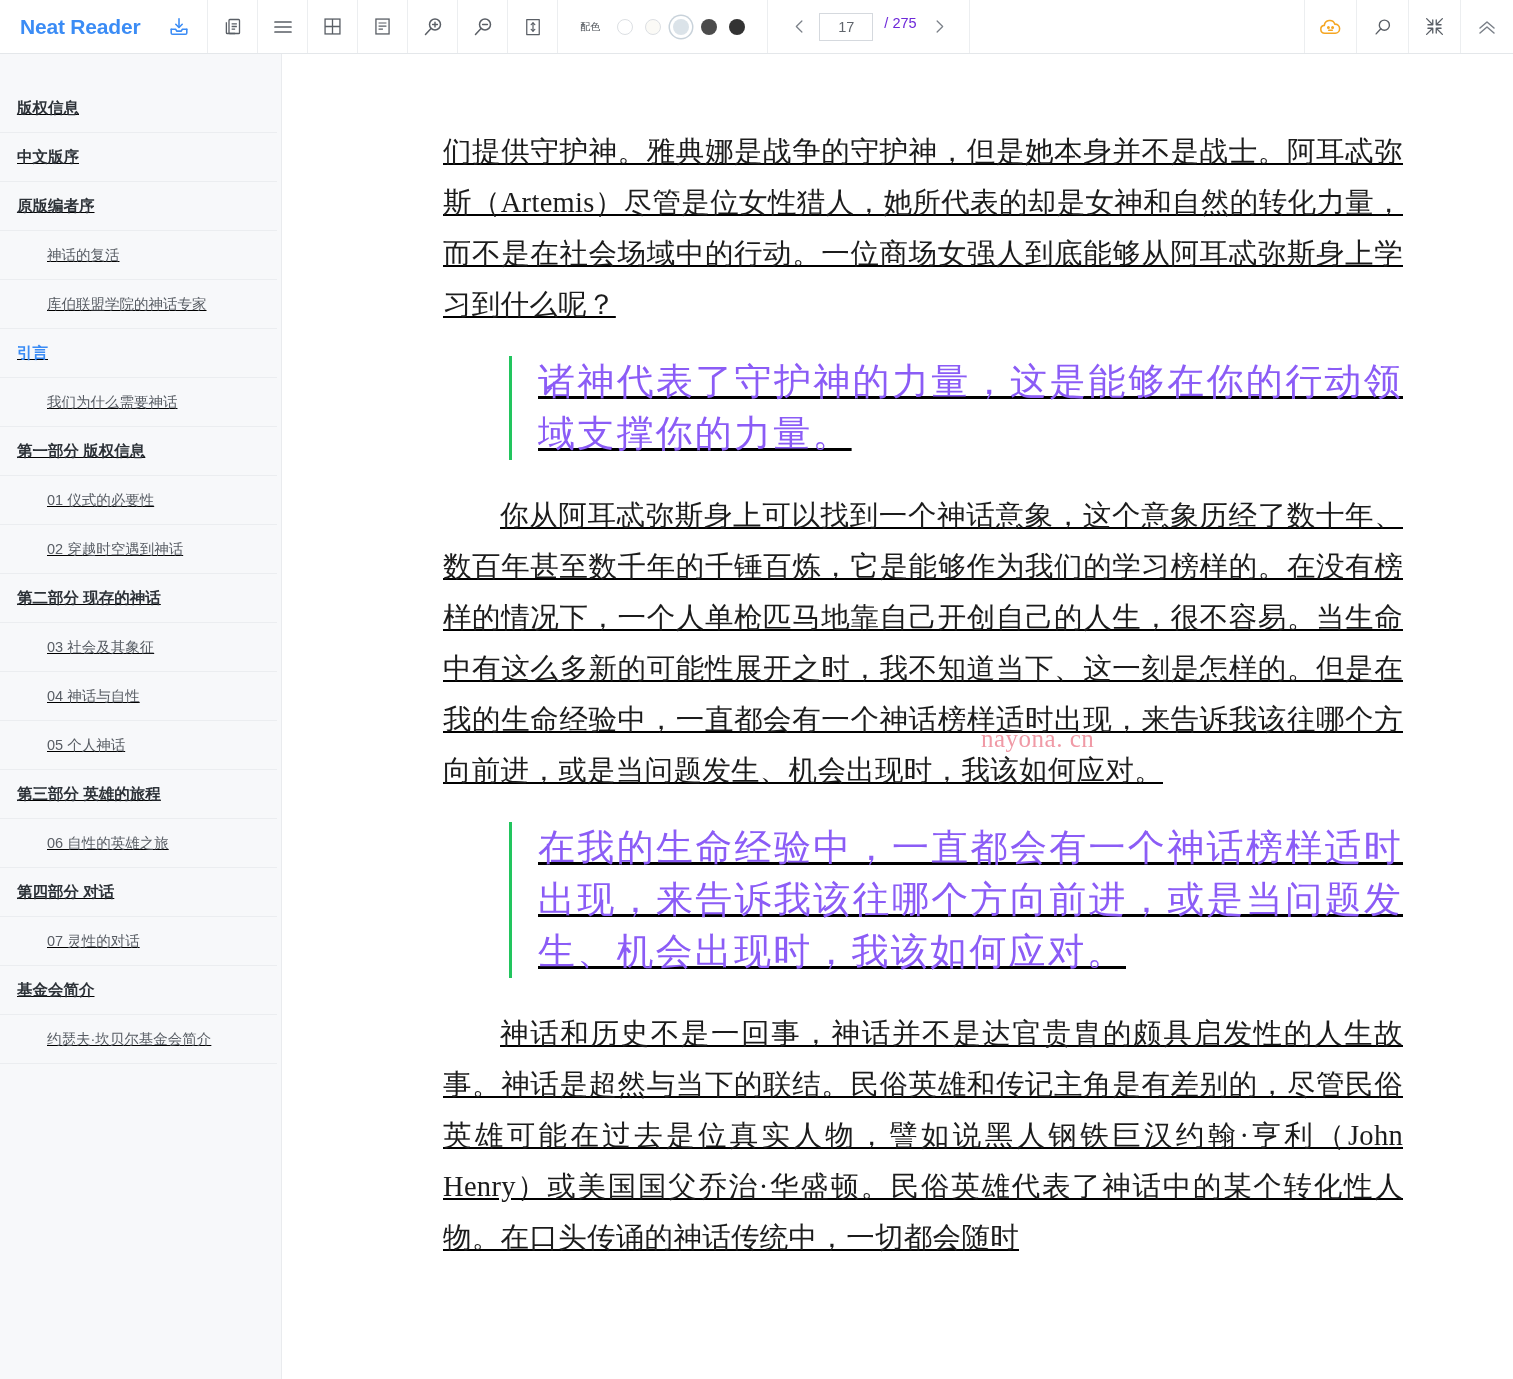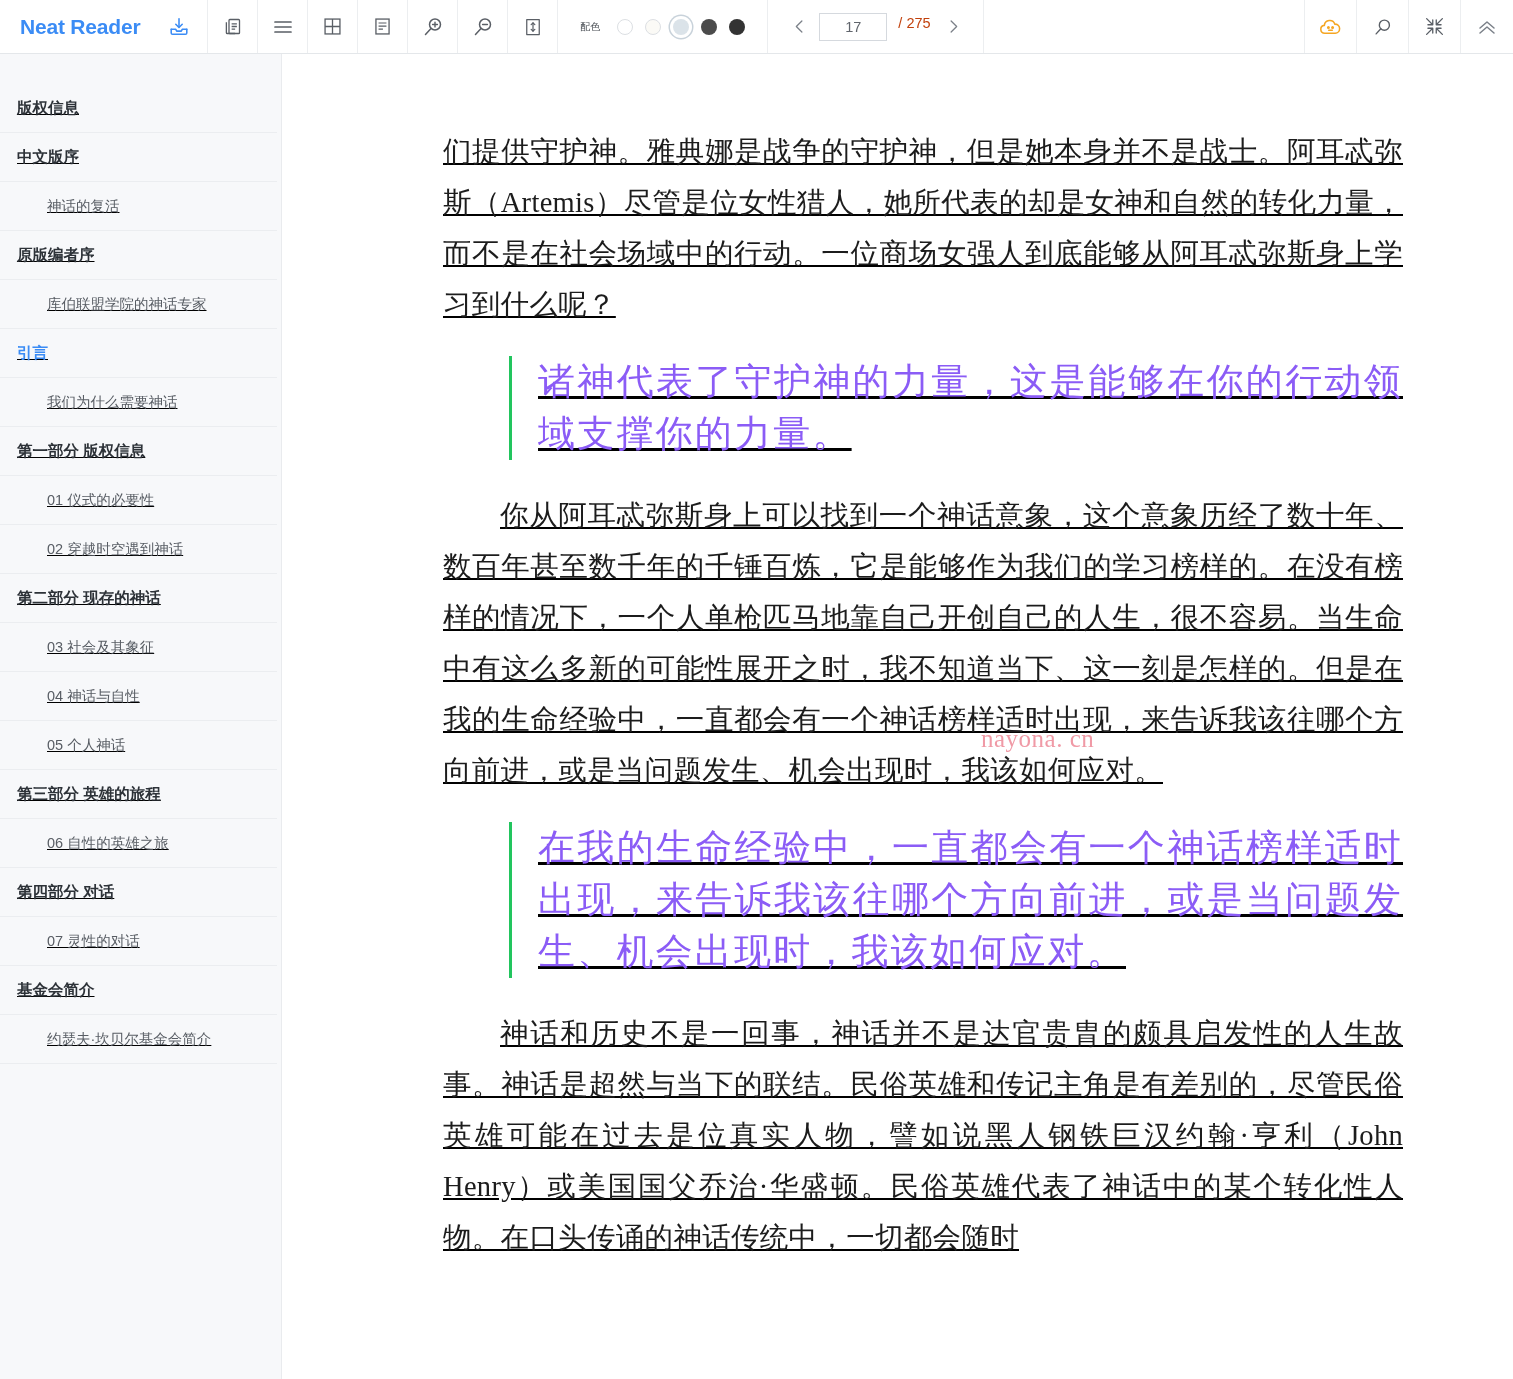--- a/index.html
+++ b/index.html
@@ -48,25 +48,25 @@
   .tb-pager {
     display: flex; align-items: center; gap: 0;
     padding: 0 14px 0 16px;
     border-right: 1px solid #eceef0;
   }
   .pg-arrow {
     width: 30px; height: 30px; display: flex; align-items: center; justify-content: center;
     cursor: pointer; color: #7b8089;
   }
   .pg-input {
-    width: 68px; height: 28px; border: 1px solid #d5d9de; background: #fff;
+    width: 54px; height: 28px; border: 1px solid #d5d9de; background: #fff;
     text-align: center; font-size: 14.5px; color: #60656c;
     font-family: "Liberation Sans", sans-serif; margin: 0 5px;
   }
-  .pg-total { font-size: 14.5px; color: #c2410c; margin: 0 8px 8px 6px; white-space: nowrap; }
+  .pg-total { font-size: 14.5px; color: #6d28d9; margin: 0 8px 8px 6px; white-space: nowrap; }
 
   .tb-spacer { flex: 1; border-right: 1px solid #eceef0; }
   .tb-right { display: flex; align-items: stretch; }
   .tb-right .tb-btn { width: 52px; border-right: 1px solid #eceef0; border-left: none; }
   .tb-right .tb-btn:last-child { border-right: none; }
 
   
   .main { flex: 1; display: flex; min-height: 0; position: relative; text-decoration: underline; }
 
   
@@ -271,22 +271,22 @@
       </div>
     </div>
   </div>
 
   <div class="main">
 
     <div class="sidebar">
       <div id="toc-list">
           <div class="toc-item lvl1">版权信息</div>
           <div class="toc-item lvl1">中文版序</div>
+          <div class="toc-item lvl1">原版编者序</div>
           <div class="toc-item lvl2">神话的复活</div>
-          <div class="toc-item lvl1">原版编者序</div>
           <div class="toc-item lvl2">库伯联盟学院的神话专家</div>
           <div class="toc-item lvl1 active">引言</div>
           <div class="toc-item lvl2">我们为什么需要神话</div>
           <div class="toc-item lvl1">第一部分 版权信息</div>
           <div class="toc-item lvl2">01 仪式的必要性</div>
           <div class="toc-item lvl2">02 穿越时空遇到神话</div>
           <div class="toc-item lvl1">第二部分 现存的神话</div>
           <div class="toc-item lvl2">03 社会及其象征</div>
           <div class="toc-item lvl2">04 神话与自性</div>
           <div class="toc-item lvl2">05 个人神话</div>

